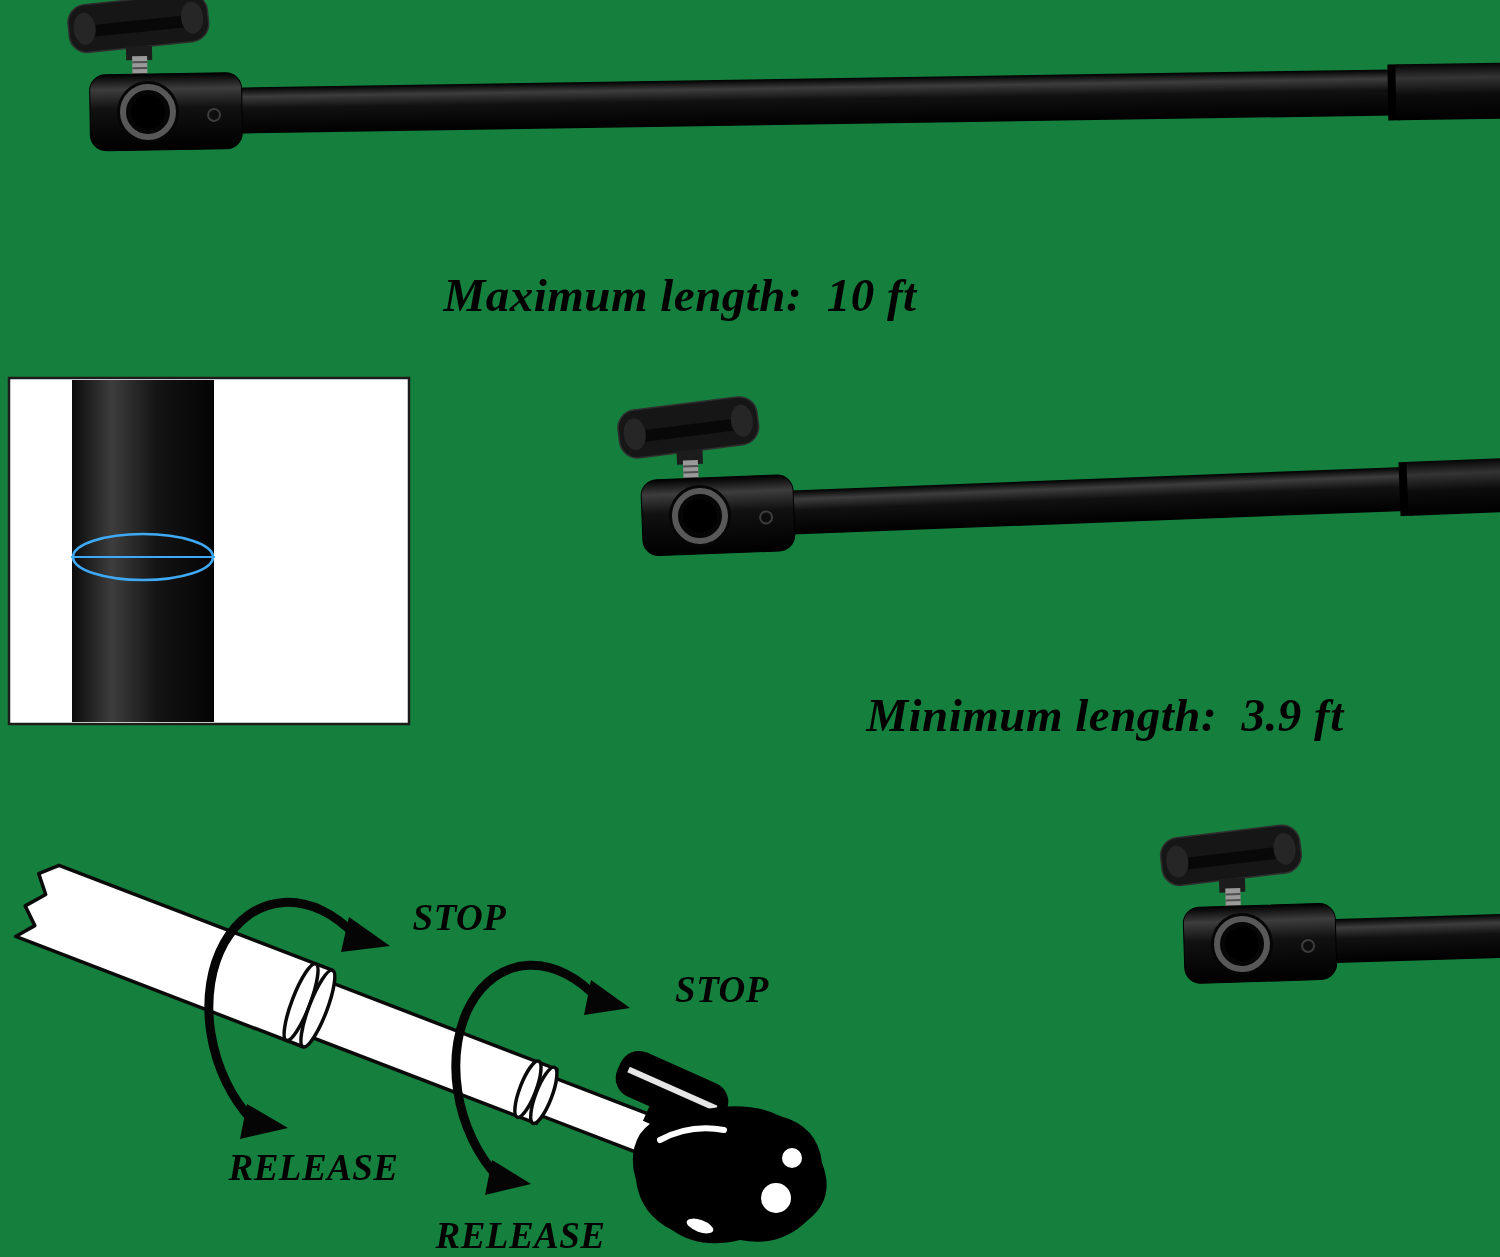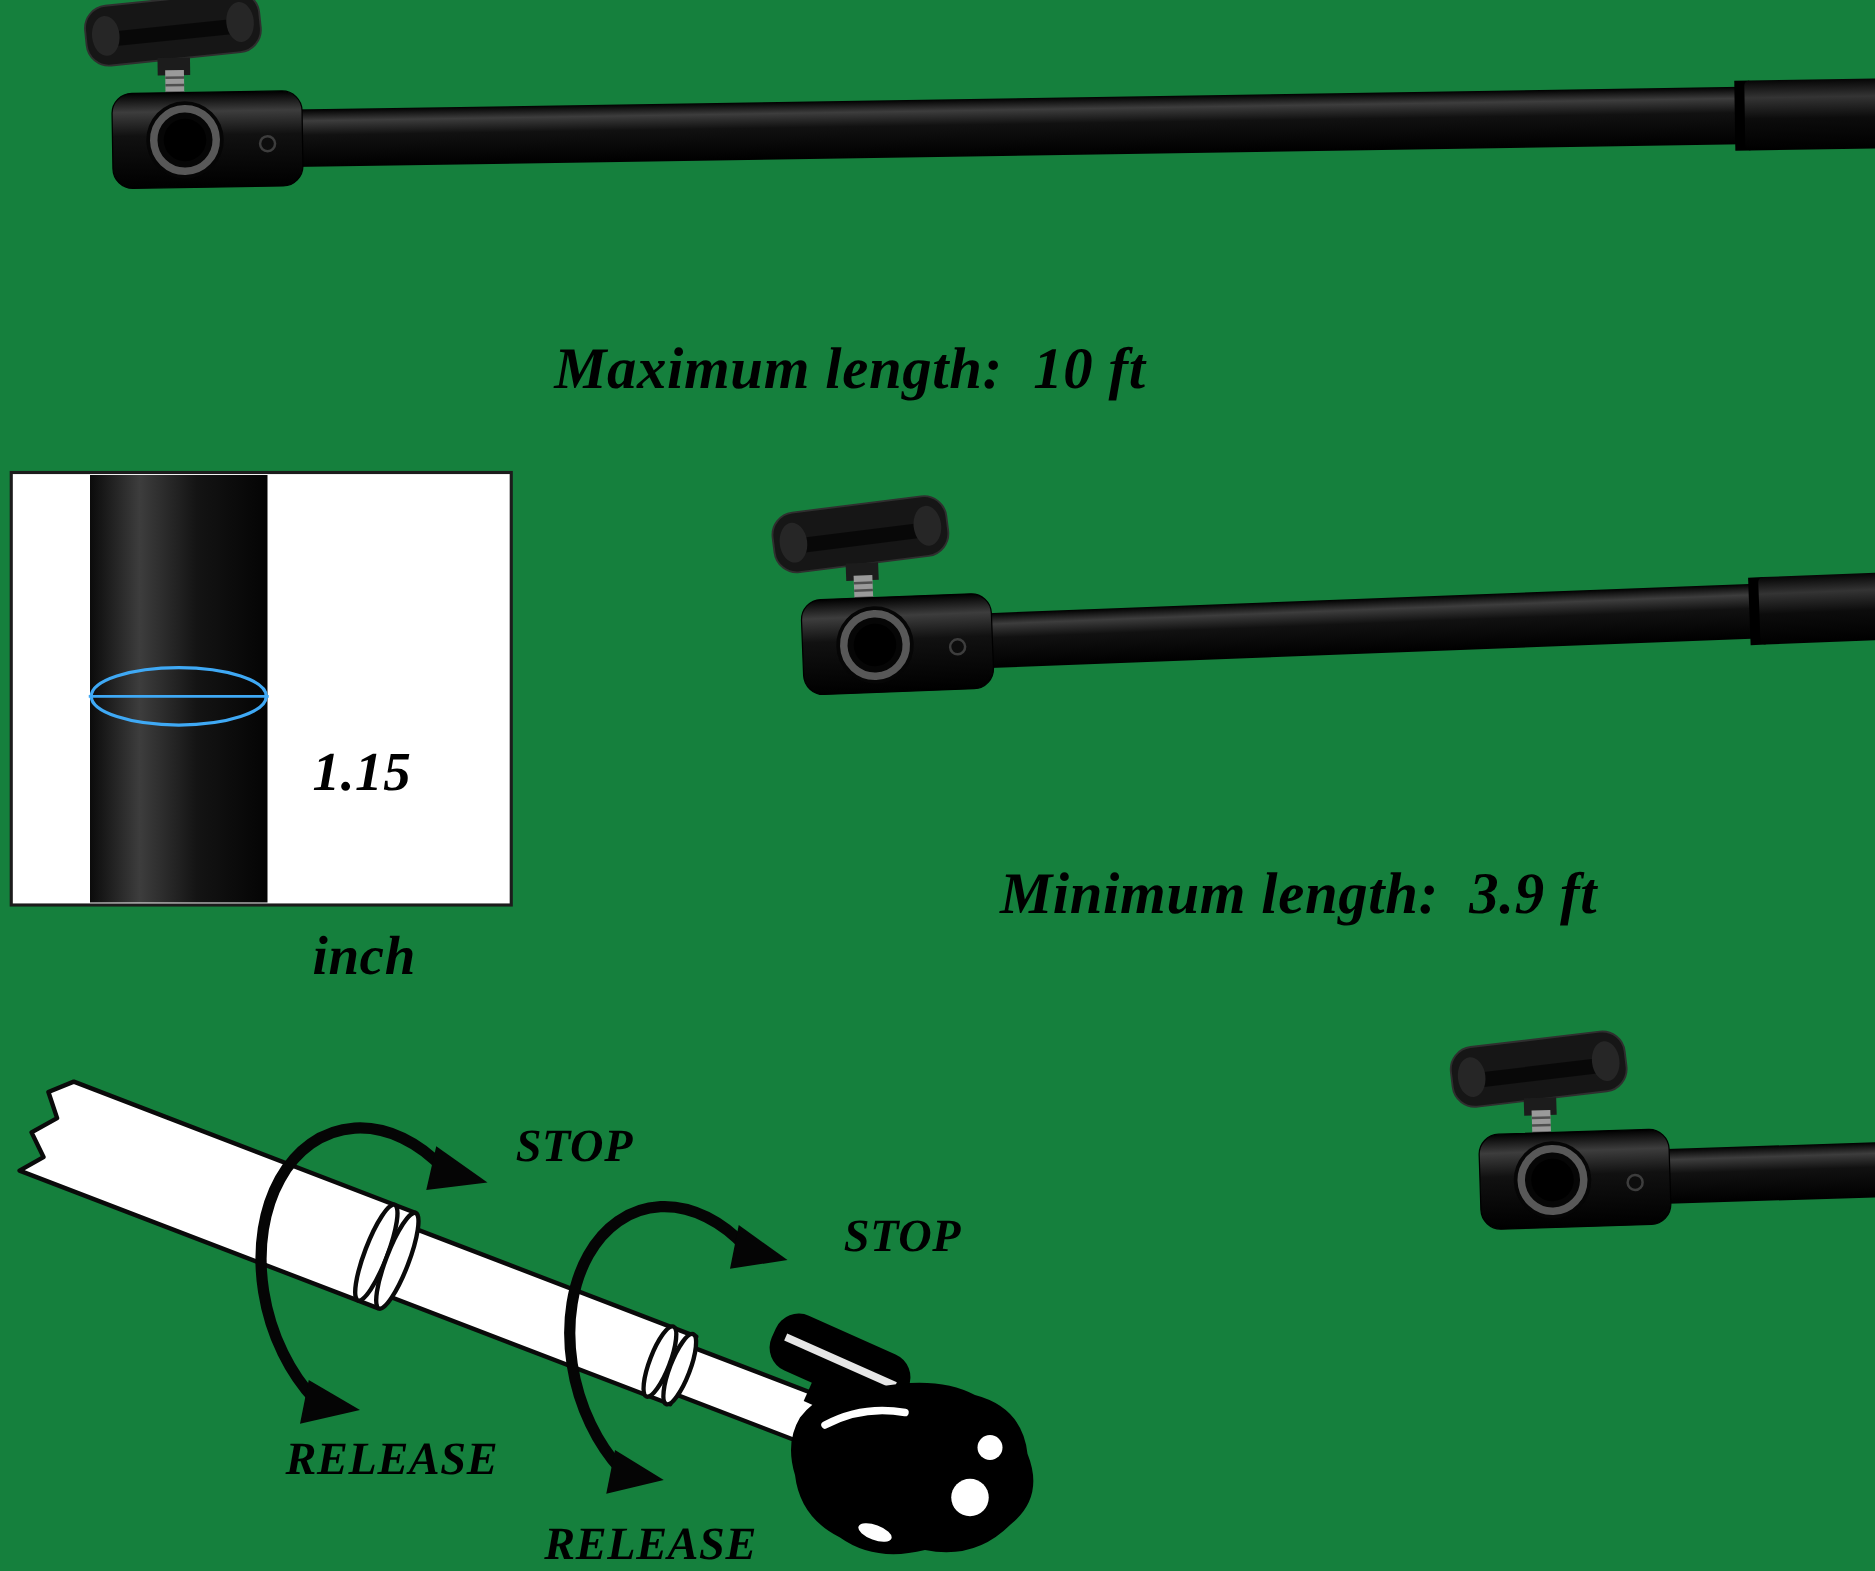--- a/index.html
+++ b/index.html
@@ -7,21 +7,21 @@
   .stage {
     position:relative; width:1500px; height:1257px; overflow:hidden;
     background:#15803d; font-family:"Liberation Serif", serif;
   }
   .art { position:absolute; left:0; top:0; }
   .caption {
     position:absolute; color:#000; font-style:italic; font-weight:700;
     white-space:pre; letter-spacing:0.5px;
   }
   .caption-max { left:380px; top:268px; width:600px; text-align:center; font-size:47px; }
-  .caption-min { left:800px; top:688px; width:610px; text-align:left; font-size:47px; }
+  .caption-min { left:800px; top:688px; width:610px; text-align:center; font-size:47px; }
   .dim-label { left:250px; top:494px; font-size:44px; line-height:1.12; text-align:left; }
   .lbl-stop1   { left:392px; top:896px;  width:135px; text-align:center; font-size:37px; }
   .lbl-stop2   { left:652px; top:968px;  width:140px; text-align:center; font-size:37px; }
   .lbl-rel1    { left:216px; top:1146px; width:195px; text-align:center; font-size:37px; }
   .lbl-rel2    { left:418px; top:1214px; width:205px; text-align:center; font-size:37px; }
 </style>
 </head>
 <body>
 
 <div class="stage">
@@ -131,24 +131,20 @@
       <g>
         <path d="M 597,140 A 75 105 -15 1 0 497,318" fill="none" stroke="#050505" stroke-width="9" stroke-linecap="round"></path>
         <polygon points="630,150 591,122 584,157" fill="#050505"></polygon>
         <polygon points="531,326 492,302 485,337" fill="#050505"></polygon>
       </g>
     </g>
   </svg>
 
   <div class="caption caption-max">Maximum length:  10 ft</div>
 
-  <div class="caption dim-label">
-    <div>1.15</div>
-    <div>inch</div>
-  </div>
 
   <div class="caption caption-min">Minimum length:  3.9 ft</div>
 
   <div class="caption lbl-stop1">STOP</div>
   <div class="caption lbl-stop2">STOP</div>
   <div class="caption lbl-rel1">RELEASE</div>
   <div class="caption lbl-rel2">RELEASE</div>
 
 </div>
 

